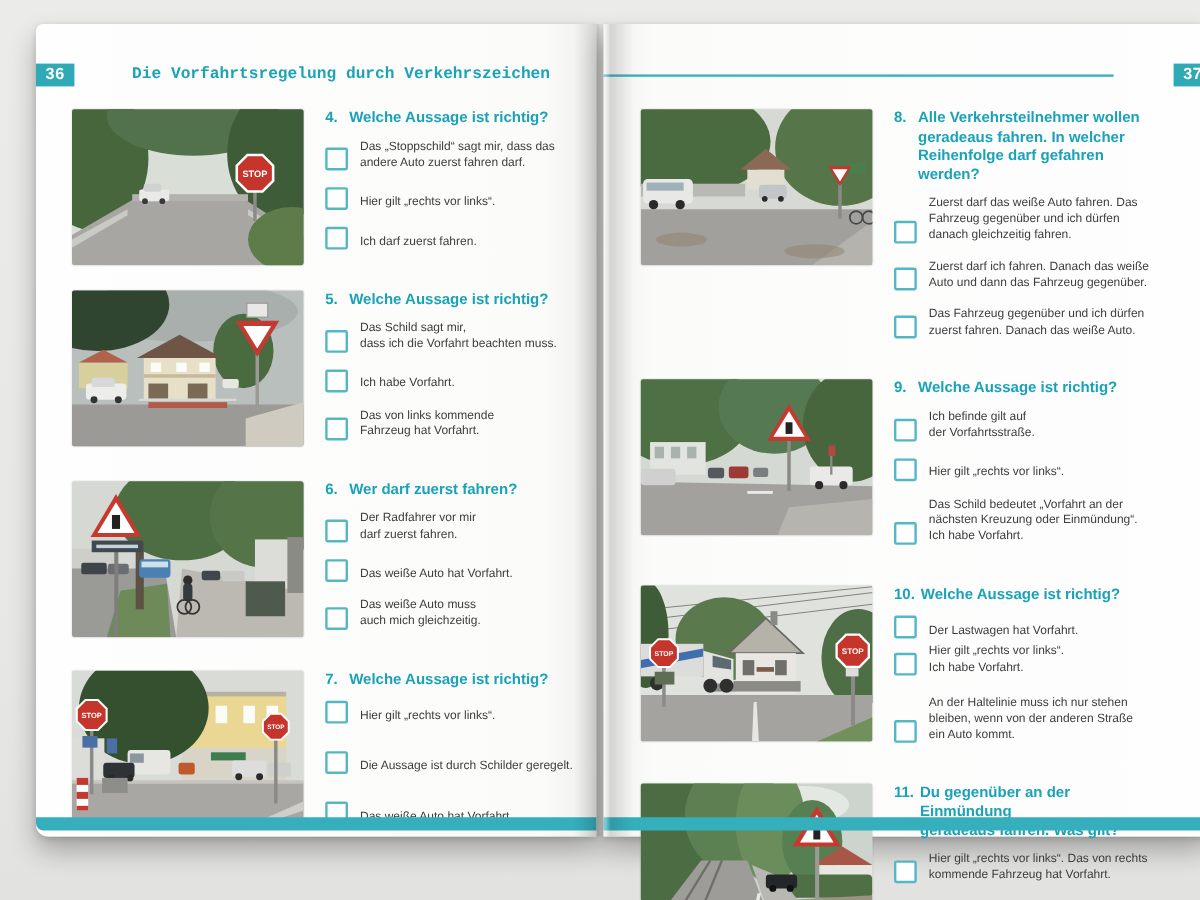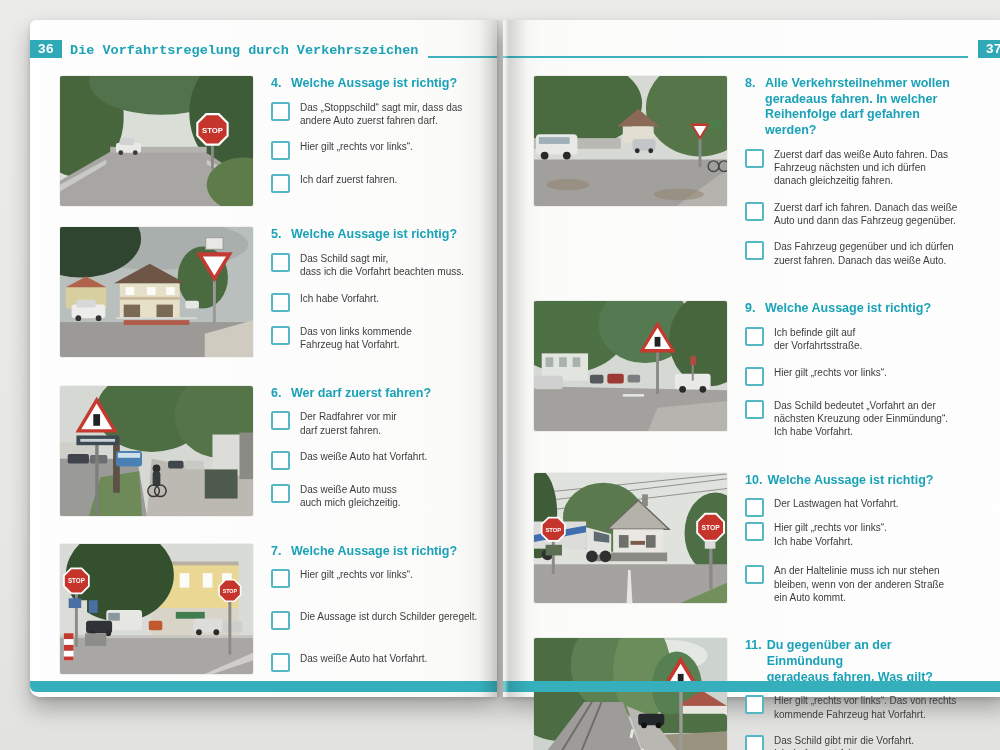--- a/index.html
+++ b/index.html
@@ -27,21 +27,21 @@
   .spine{
     position:absolute;top:20px;left:478px;width:50px;height:677px;pointer-events:none;
     background:linear-gradient(90deg,rgba(0,0,0,0) 0%,rgba(0,0,0,.10) 36%,rgba(0,0,0,.02) 48%,rgba(255,255,255,.4) 52%,rgba(0,0,0,.12) 62%,rgba(0,0,0,0) 100%);
   }
   .bottom-band{
     position:absolute;left:0;right:0;bottom:5px;height:11px;background:#35afbc;
   }
   .page-left .bottom-band{border-bottom-left-radius:6px;}
   .page-right .bottom-band{border-bottom-right-radius:6px;}
 
-  .header{display:flex;align-items:flex-end;padding-top:17px;height:21px;}
+  .header{display:flex;align-items:center;padding-top:32px;height:21px;gap:40px;}
   .badge{
     background:#2fa9b6;color:#fff;font-weight:bold;font-size:13.5px;
     padding:2px 8px 3px;letter-spacing:.5px;line-height:1;
   }
   .chapter-title{
     color:#1da3b6;font-weight:bold;font-size:13.5px;margin:0 10px 0 8px;white-space:nowrap;font-family:Liberation Mono, monospace;
   }
   .rule{flex:1;height:2px;background:#3fb0bd;}
 
   .content{margin-top:18px;}
@@ -53,21 +53,21 @@
     box-shadow:0 0 0 1px rgba(0,0,0,.05);
     background:#d8dcd6;
   }
   .qa{width:222px;padding-top:0;}
   .qtitle{
     display:flex;gap:5px;color:#1aa2b8;font-weight:bold;font-size:12.5px;
     line-height:1.25;margin-bottom:9px;
   }
   .qnum{flex:none;min-width:15px;}
   .qtext{white-space:pre-line;}
-  .answer{display:flex;gap:10px;margin-bottom:13px;align-items:flex-start;}
+  .answer{display:flex;gap:10px;margin-bottom:13px;align-items:flex-end;}
   .checkbox{
     width:15px;height:15px;flex:none;background:#fff;
     border:2px solid #55b6c4;border-radius:2px;margin-top:1px;cursor:pointer;
   }
   .atext{
     font-size:10px;color:#3d3d3d;line-height:1.34;white-space:pre-line;
   }
   svg text.sign-text{font-family:"Liberation Sans",sans-serif;font-weight:bold;fill:#fff;}
 </style>
 </head>
@@ -329,21 +329,21 @@
         <div class="qa">
           <div class="qtitle">
             <span class="qnum">8.</span>
             <span class="qtext">Alle Verkehrsteilnehmer wollen
 geradeaus fahren. In welcher
 Reihenfolge darf gefahren werden?</span>
           </div>
           <div class="answer">
             <span class="checkbox"></span>
             <span class="atext">Zuerst darf das weiße Auto fahren. Das
-Fahrzeug nächsten und ich dürfen
+Fahrzeug gegenüber und ich dürfen
 danach gleichzeitig fahren.</span>
           </div>
           <div class="answer">
             <span class="checkbox"></span>
             <span class="atext">Zuerst darf ich fahren. Danach das weiße
 Auto und dann das Fahrzeug gegenüber.</span>
           </div>
           <div class="answer">
             <span class="checkbox"></span>
             <span class="atext">Das Fahrzeug gegenüber und ich dürfen

